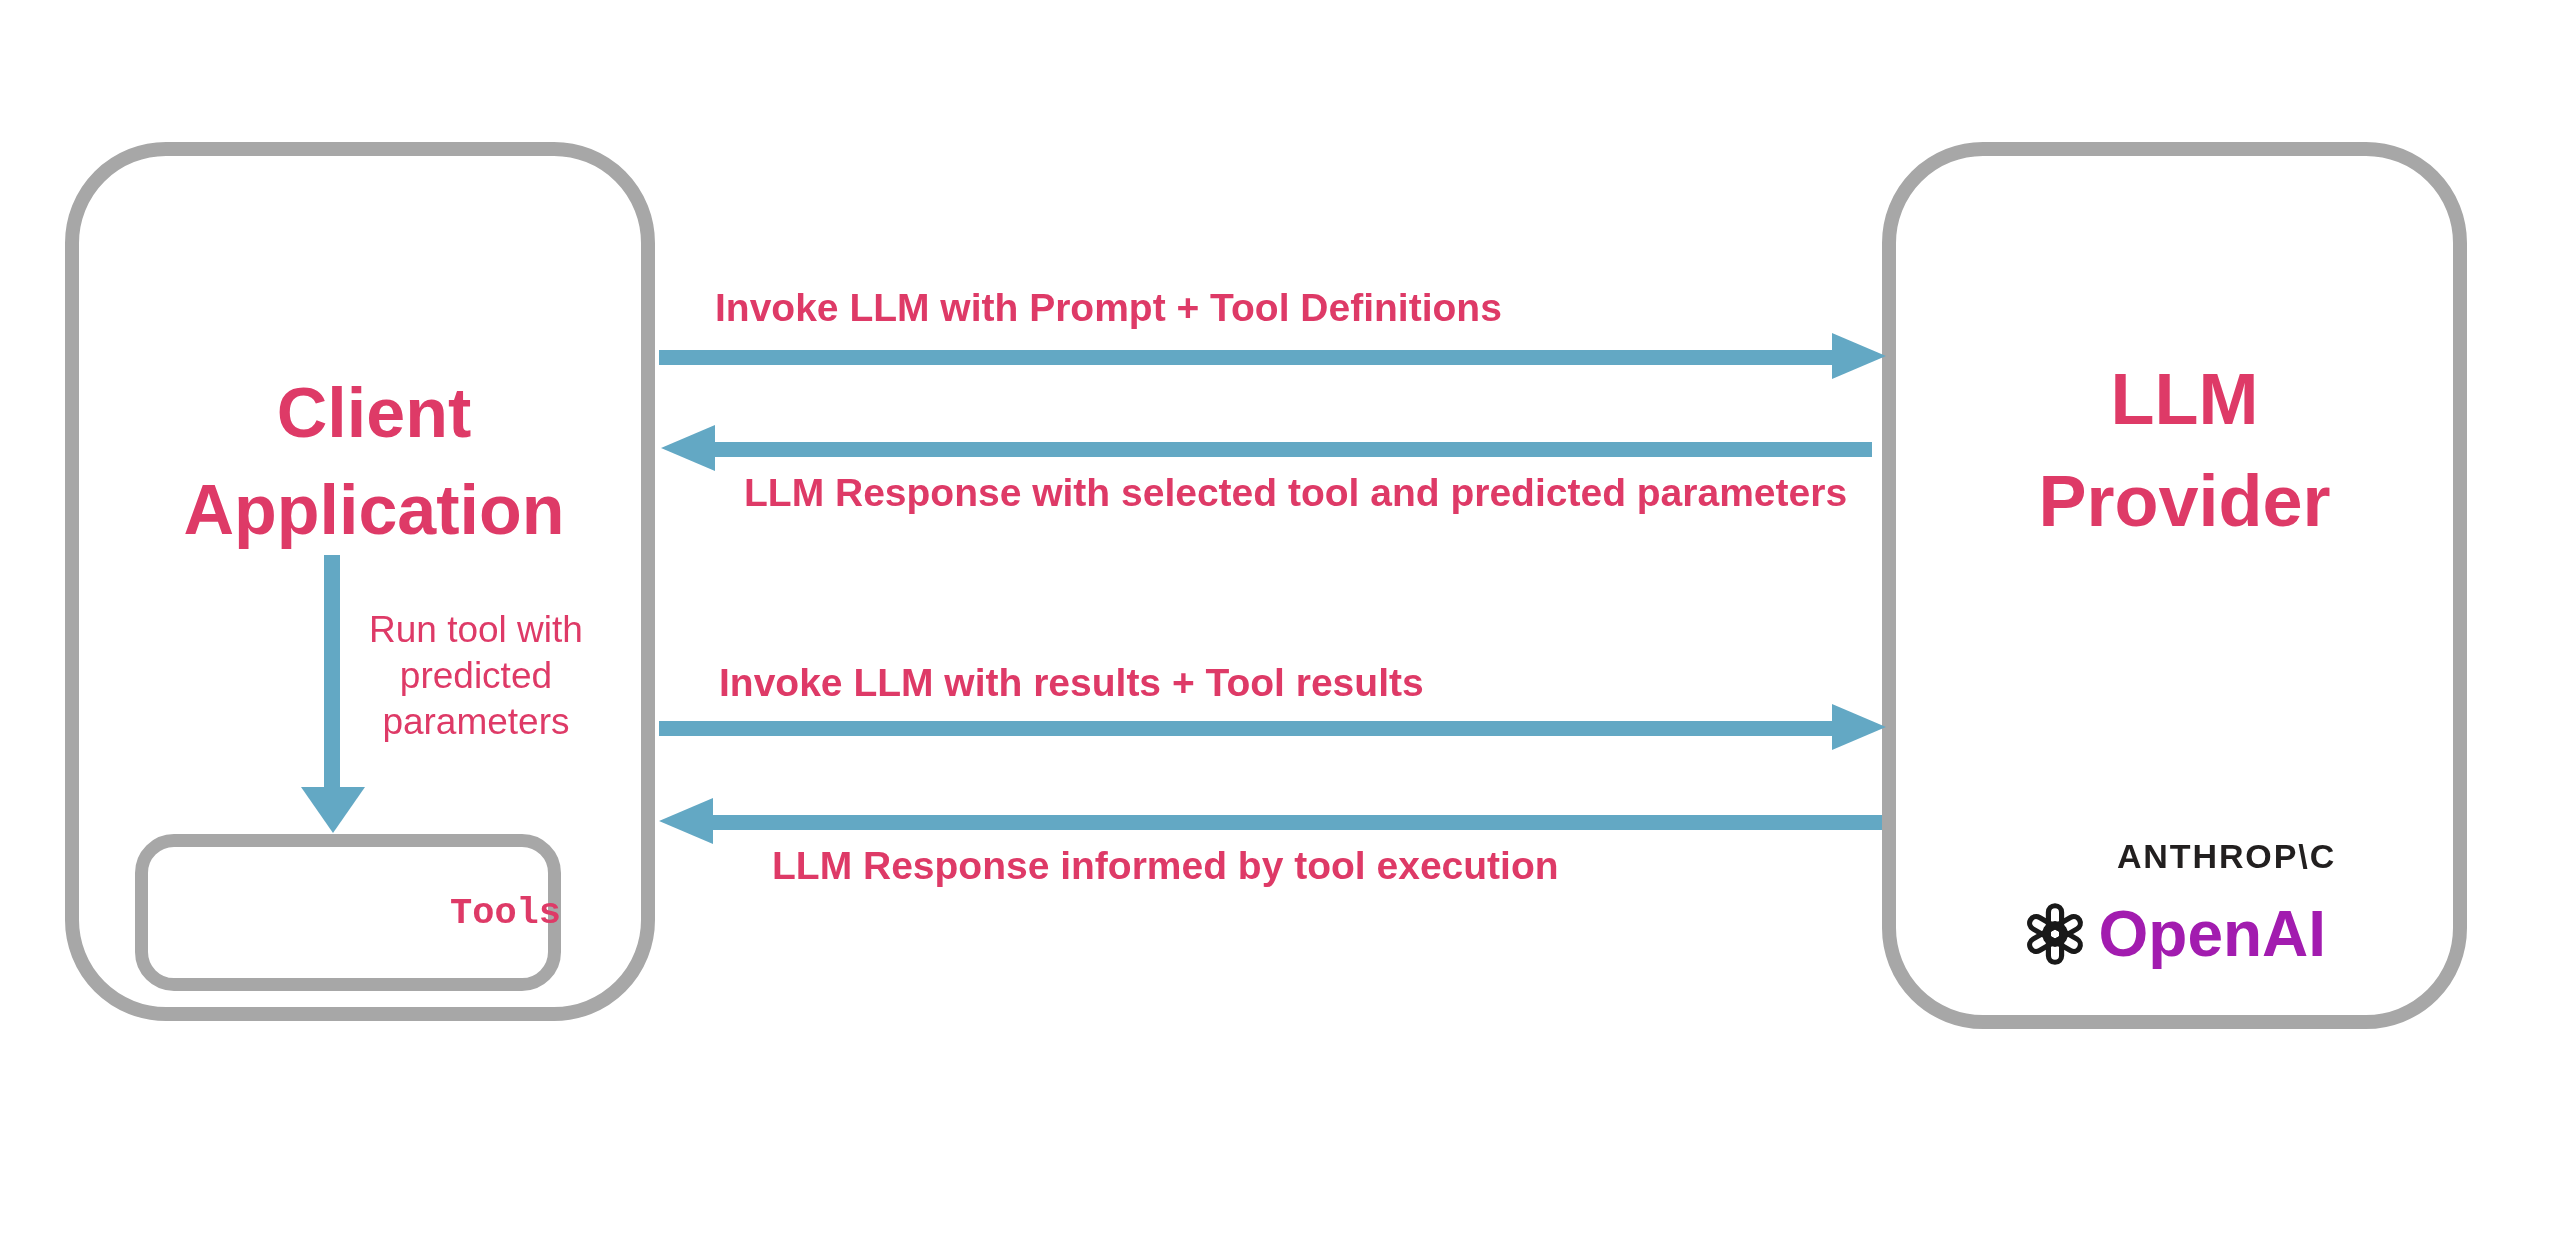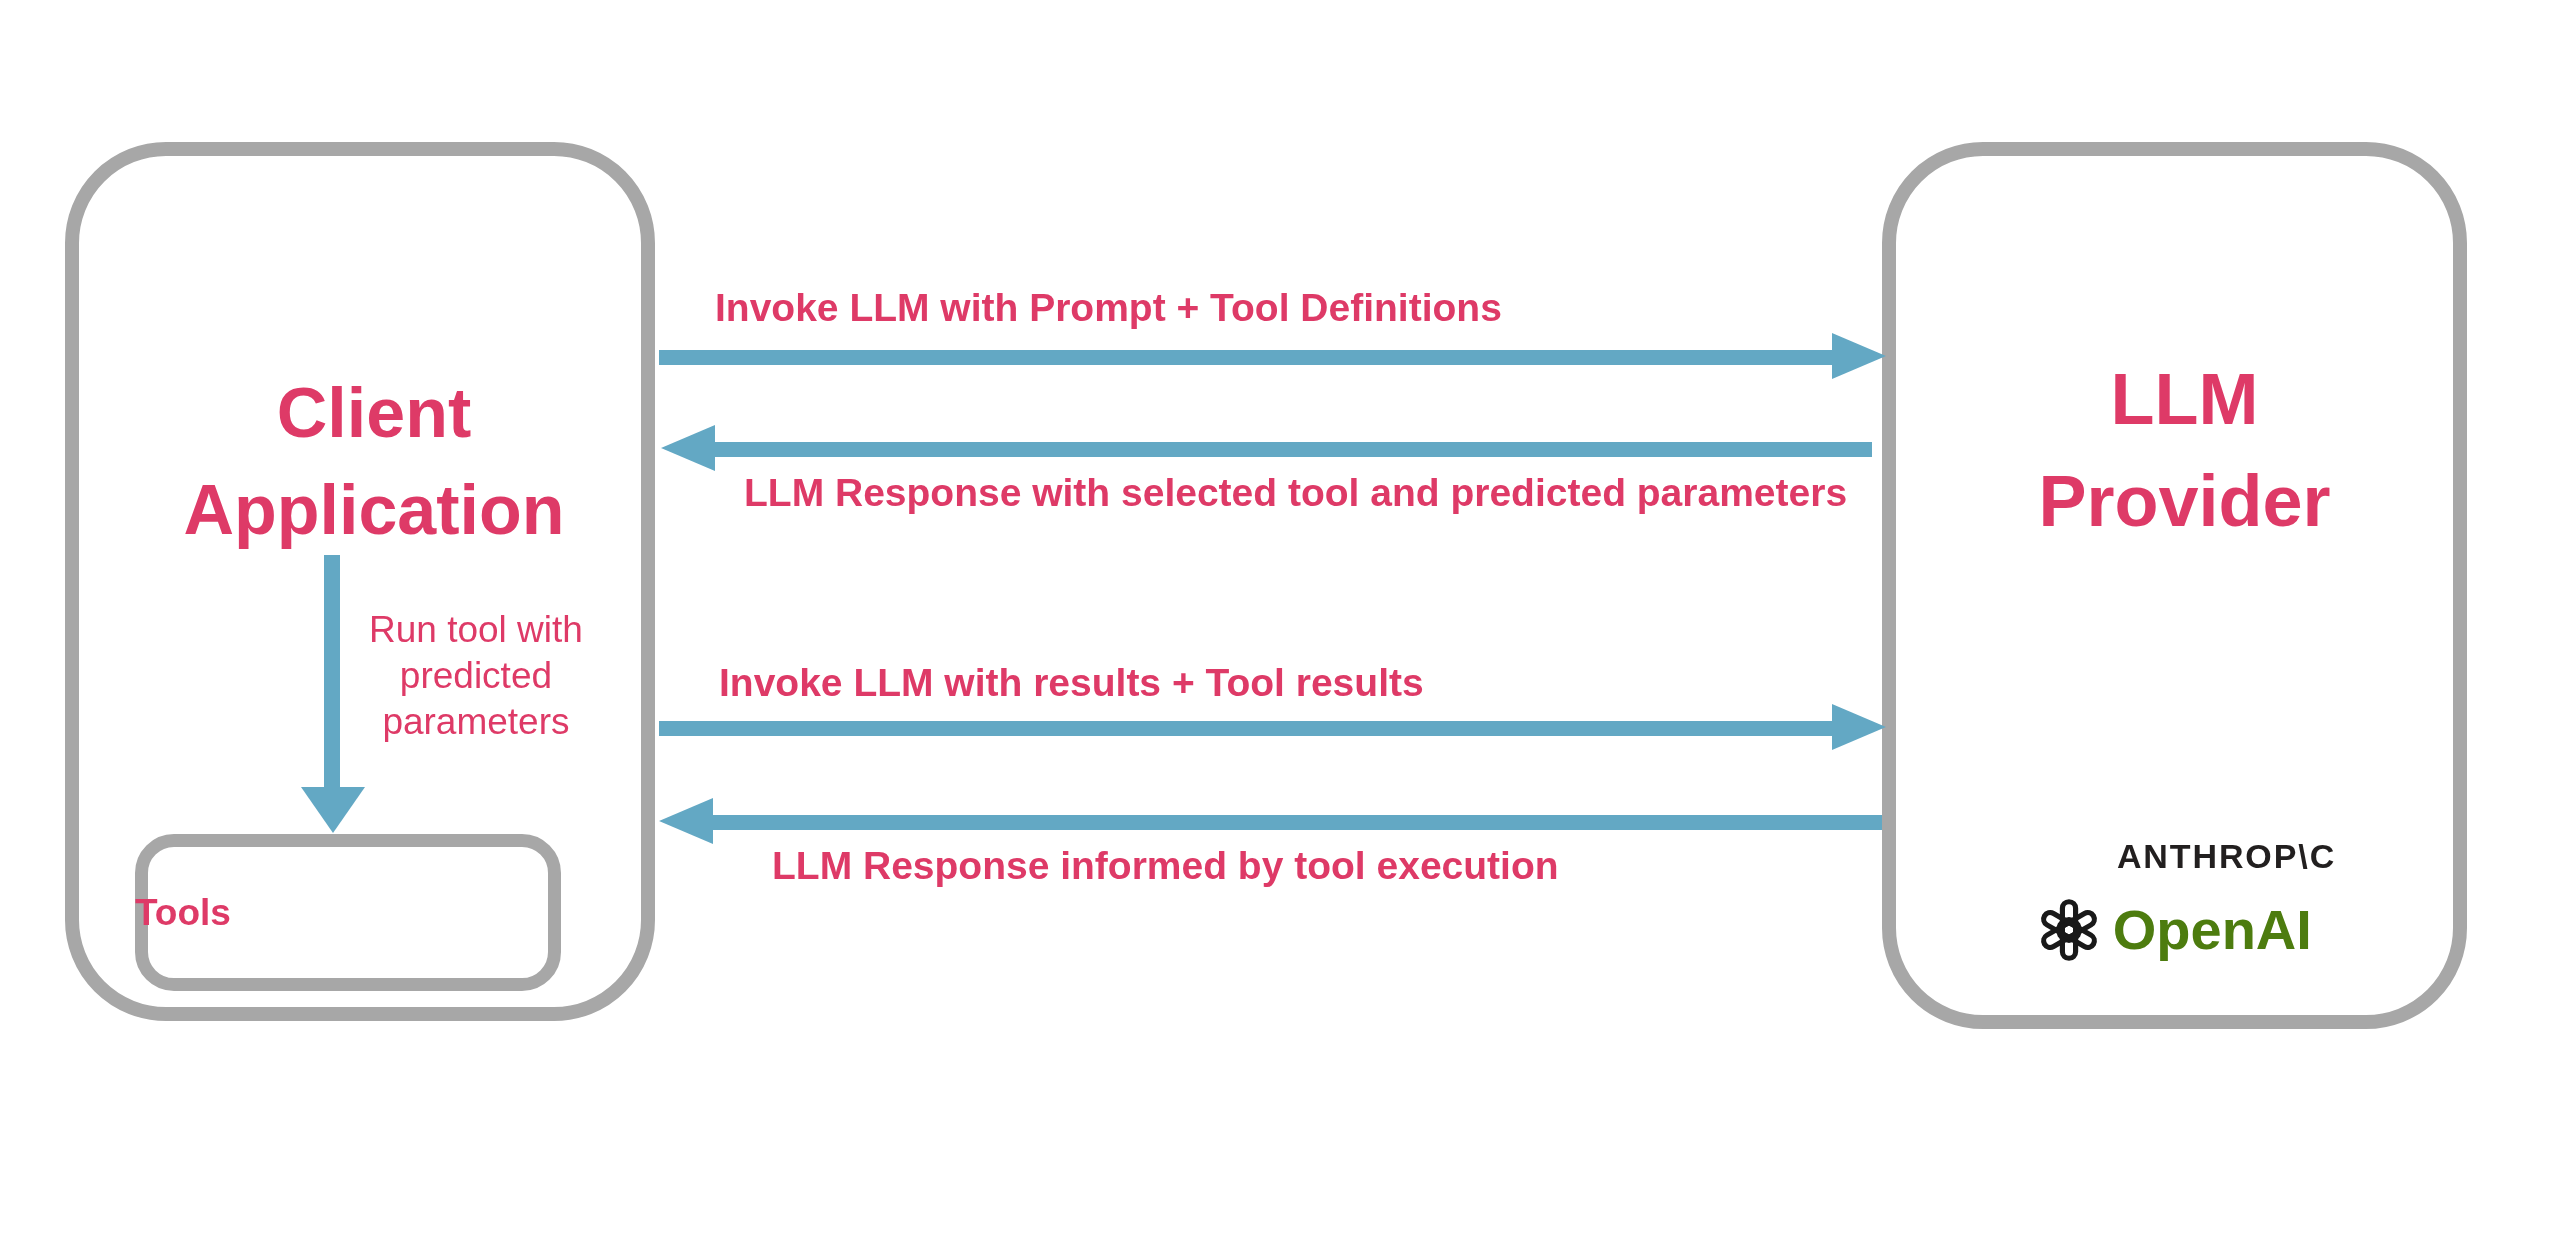--- a/index.html
+++ b/index.html
@@ -50,21 +50,21 @@
     color:var(--pink);
     font-weight:normal;
     font-size:37px;
     line-height:46px;
     white-space:pre-line;
     text-align:center;
   }
   .tools-label-wrap{
     position:absolute;
     left:135px;top:834px;width:426px;height:157px;
-    display:flex;align-items:center;justify-content:flex-start;
+    display:flex;align-items:center;justify-content:flex-end;font-family:Liberation Mono, monospace;
   }
   .tools-label{
     color:var(--pink);
     font-weight:bold;
     font-size:37px;
   }
   .anthropic{
     position:absolute;
     left:1882px;top:837px;width:689px;
     text-align:center;
@@ -73,23 +73,23 @@
     font-size:34px;
     letter-spacing:1.9px;
   }
   .openai-row{
     position:absolute;
     left:1882px;top:897px;width:585px;
     display:flex;align-items:center;justify-content:center;
     gap:11.6px;
   }
   .openai-text{
-    color:#4d7c0f;
+    color:#a21caf;
     font-weight:bold;
-    font-size:56px;
+    font-size:64px;
     letter-spacing:0px;
   }
 </style>
 </head>
 <body>
 
 <div id="canvas">
 
   <div class="box" style="left:65px;top:142px;width:590px;height:879px;"></div>
 

